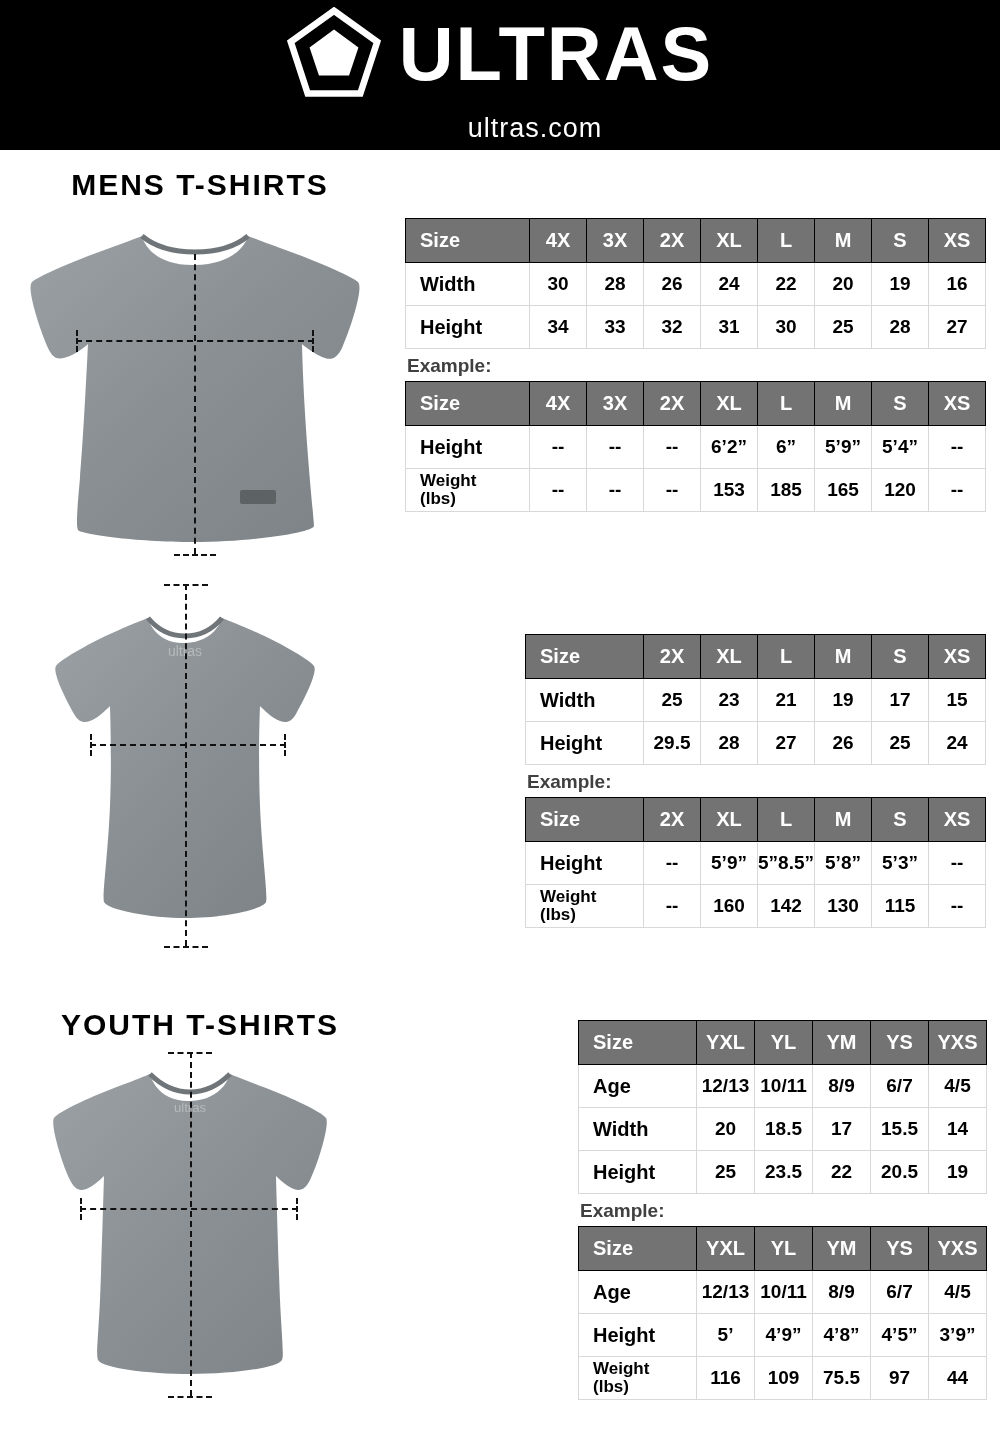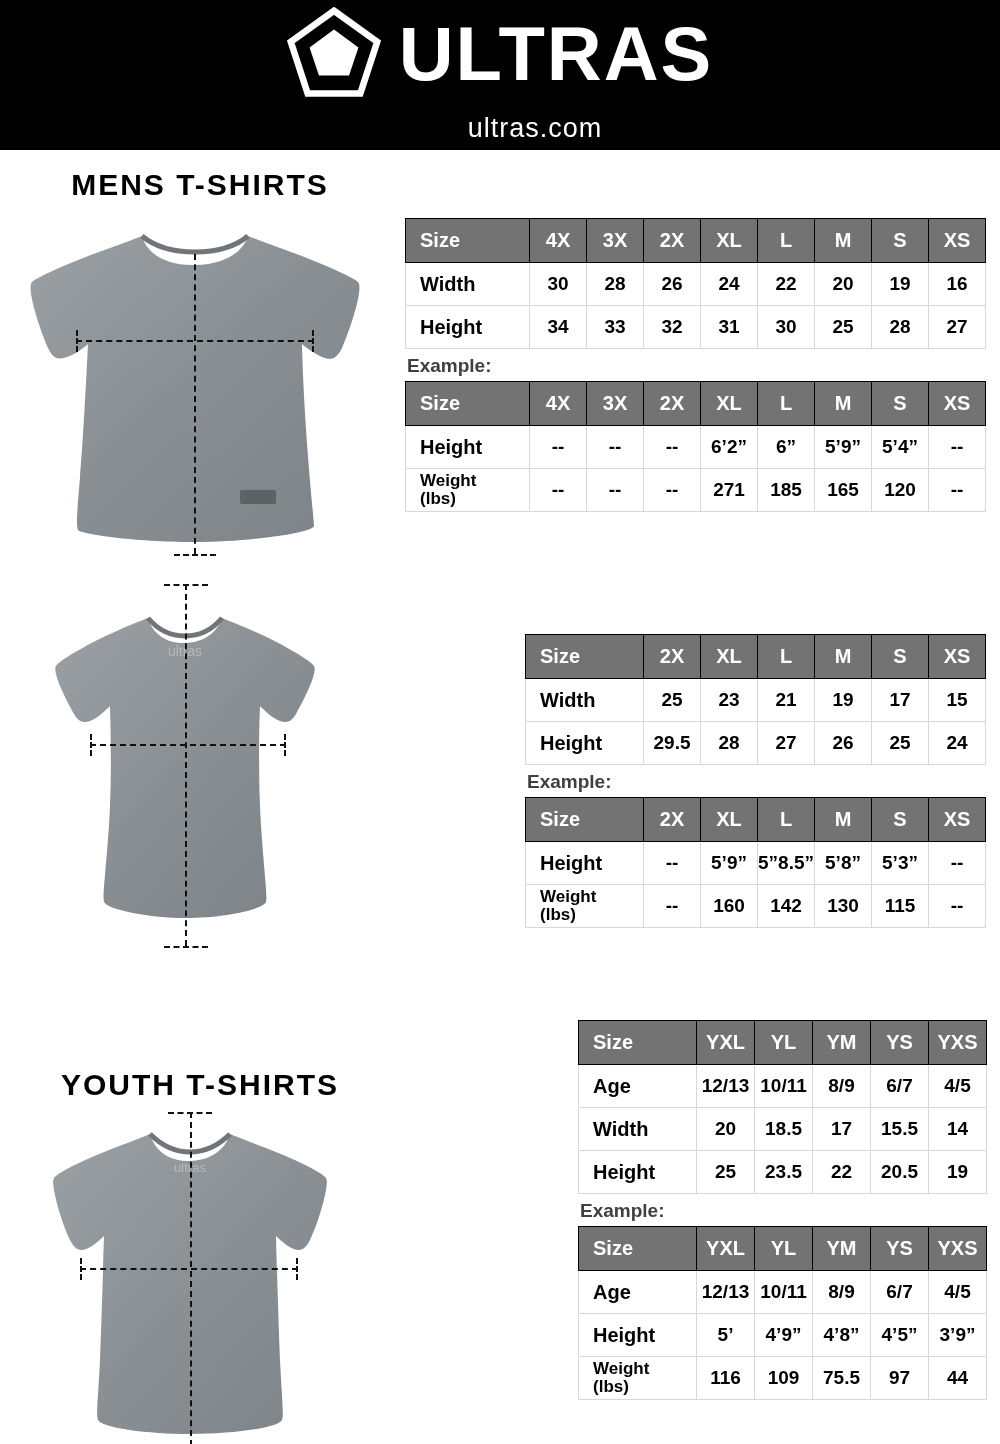--- a/index.html
+++ b/index.html
@@ -225,21 +225,21 @@
           <td>--</td>
         </tr>
         <tr>
           <td class="rowlabel" style="line-height:1.05;">
             <span class="sub-two-line">Weight</span>
             <span class="sub-two-line">(lbs)</span>
           </td>
           <td>--</td>
           <td>--</td>
           <td>--</td>
-          <td>271</td>
+          <td>153</td>
           <td>185</td>
           <td>165</td>
           <td>120</td>
           <td>--</td>
         </tr>
       </tbody>
     </table>
   </div>
 
   <div class="section" style="left:0; top:582px; width:400px;">
@@ -341,21 +341,21 @@
           <td>160</td>
           <td>142</td>
           <td>130</td>
           <td>115</td>
           <td>--</td>
         </tr>
       </tbody>
     </table>
   </div>
 
-  <div class="section" style="left:0; top:1068px; width:400px;">
+  <div class="section" style="left:0; top:1008px; width:400px;">
     <div class="section-title">YOUTH  T-SHIRTS</div>
     <div class="shirt-wrap" style="margin-top:18px; margin-left:40px;">
       <svg class="shirt-svg" width="300" height="320" viewBox="0 0 300 320" aria-hidden="true">
         <defs>
           <linearGradient id="gyou" x1="0" y1="0" x2="1" y2="1">
             <stop offset="0%" stop-color="#9aa0a3"></stop>
             <stop offset="50%" stop-color="#8a9094"></stop>
             <stop offset="100%" stop-color="#7d8387"></stop>
           </linearGradient>
         </defs>

